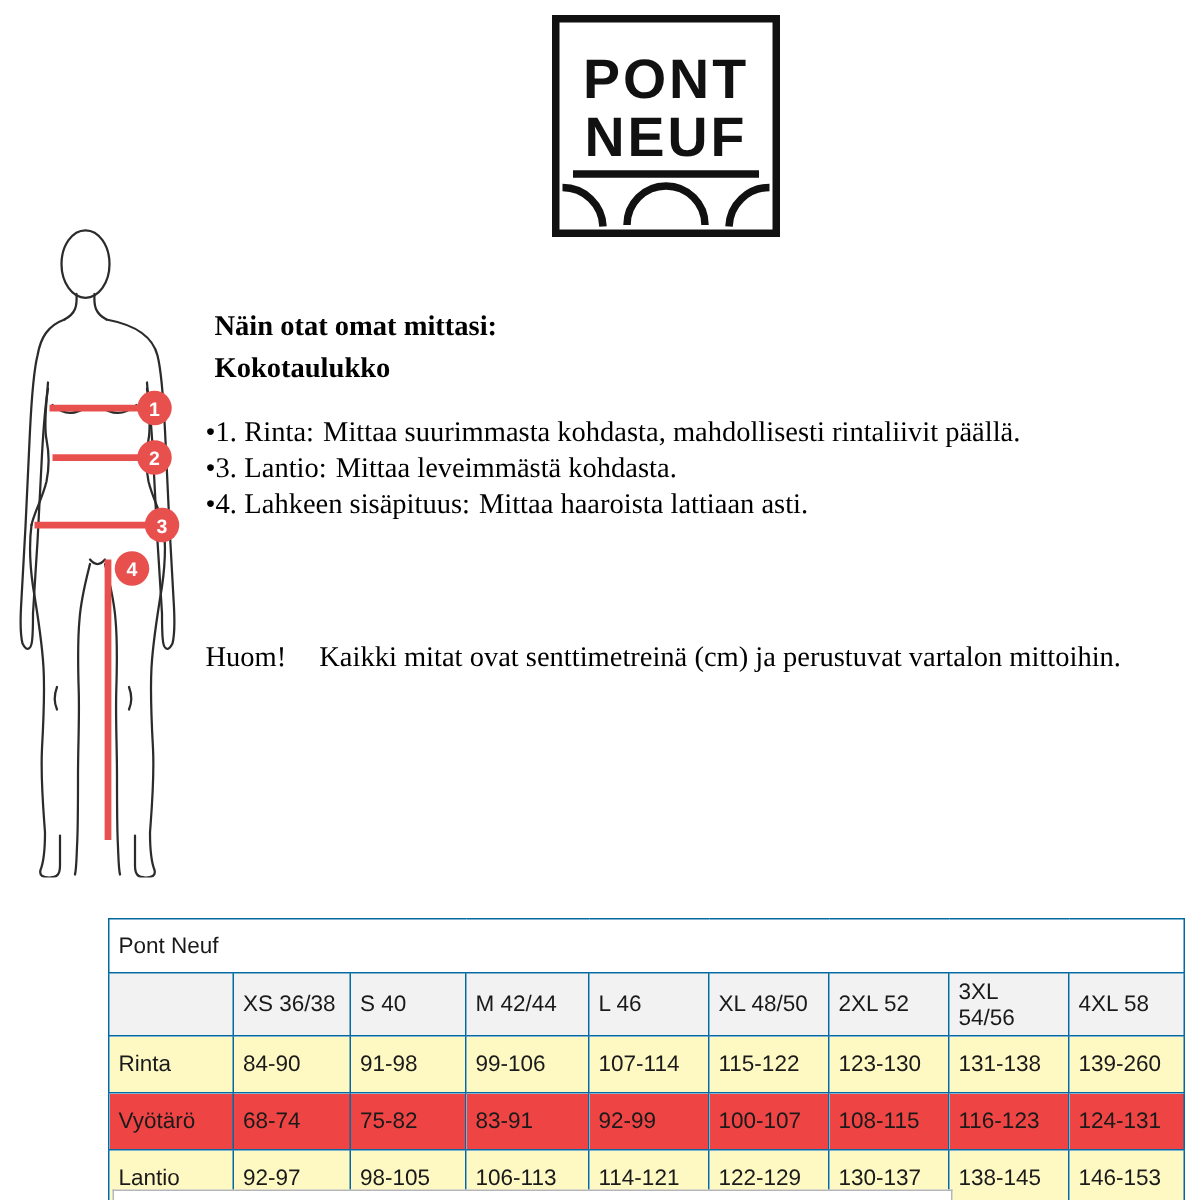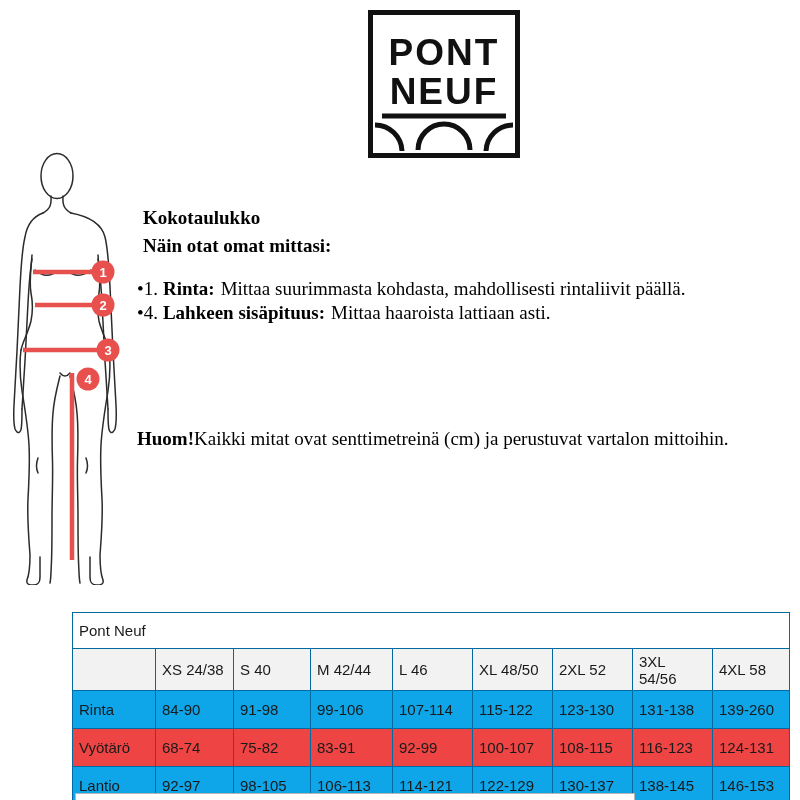--- a/index.html
+++ b/index.html
@@ -23,38 +23,38 @@
     font-size:13px;text-anchor:middle;
   }
   
   .intro-heading{
     position:absolute;left:143px;top:204px;font-size:19px;font-weight:700;
     line-height:28px;white-space:nowrap;
   }
   .bullets{position:absolute;left:137px;top:277px;font-size:19px;line-height:24px;}
   .bullet-row{white-space:nowrap;}
   .bullet-row .marker{margin-right:5px;}
-  .bullet-row .term{font-weight:700;margin-right:6px;}
+  .bullet-row .term{font-weight:400;margin-right:6px;}
   .note{position:absolute;left:137px;top:428px;font-size:19px;white-space:nowrap;}
-  .note .term{font-weight:700;margin-right:0;}
+  .note .term{font-weight:400;margin-right:22px;}
   
   .size-table{
     position:absolute;left:72px;top:612px;width:717px;
     border-collapse:collapse;table-layout:fixed;
     font-family:"Liberation Sans",sans-serif;font-size:15px;font-weight:500;
     color:#1a1a1a;
   }
   .size-table td,.size-table th{
     border:1px solid #0369a1;padding:2px 4px 2px 6px;text-align:left;
     vertical-align:middle;font-weight:500;overflow:hidden;
   }
   .size-table{border:1px solid #b5b5b5;}
   .size-table .brand-row td{height:31px;background:#fff;}
   .size-table .head-row td{height:37px;background:#f2f2f2;white-space:pre-line;}
-  .size-table .data-row td{height:33px;background:#0ea5e9;}
+  .size-table .data-row td{height:33px;background:#fef9c3;}
   .size-table .data-row.alt td{background:#ef4444;}
   .partial-row{
     position:absolute;left:75px;top:793px;width:558px;height:7px;
     border:1px solid #b5b5b5;border-bottom:none;background:#fff;
   }
 </style>
 </head>
 <body>
 
 <svg class="logo" viewBox="0 0 152 148">
@@ -125,27 +125,30 @@
     <circle class="mcircle" cx="98" cy="207" r="11.5"></circle>
     <circle class="mcircle" cx="78" cy="236" r="11.5"></circle>
     <text class="mnum" x="93" y="134">1</text>
     <text class="mnum" x="93" y="167">2</text>
     <text class="mnum" x="98" y="212">3</text>
     <text class="mnum" x="78" y="241">4</text>
   </g>
 </svg>
 
 <div class="intro-heading">
+  <div>Näin otat omat mittasi:</div>
   <div>Kokotaulukko</div>
-  <div>Näin otat omat mittasi:</div>
 </div>
 
 <div class="bullets">
   <div class="bullet-row">
     <span class="marker">•1.</span><span class="term">Rinta:</span><span>Mittaa suurimmasta kohdasta, mahdollisesti rintaliivit päällä.</span>
+  </div>
+  <div class="bullet-row">
+    <span class="marker">•3.</span><span class="term">Lantio:</span><span>Mittaa leveimmästä kohdasta.</span>
   </div>
   <div class="bullet-row">
     <span class="marker">•4.</span><span class="term">Lahkeen sisäpituus:</span><span>Mittaa haaroista lattiaan asti.</span>
   </div>
 </div>
 
 <div class="note">
   <span class="term">Huom!</span><span>Kaikki mitat ovat senttimetreinä (cm) ja perustuvat vartalon mittoihin.</span>
 </div>
 
@@ -160,21 +163,21 @@
     <col style="width:80px">
       <col style="width:80px">
       <col style="width:77px">
   </colgroup>
   <tbody>
     <tr class="brand-row">
       <td colspan="9">Pont Neuf</td>
     </tr>
     <tr class="head-row">
       <td></td>
-      <td>XS 24/38</td>
+      <td>XS 36/38</td>
       <td>S 40</td>
       <td>M 42/44</td>
       <td>L 46</td>
       <td>XL 48/50</td>
       <td>2XL 52</td>
       <td>3XL
 54/56</td>
       <td>4XL 58</td>
     </tr>
     <tr class="data-row">

